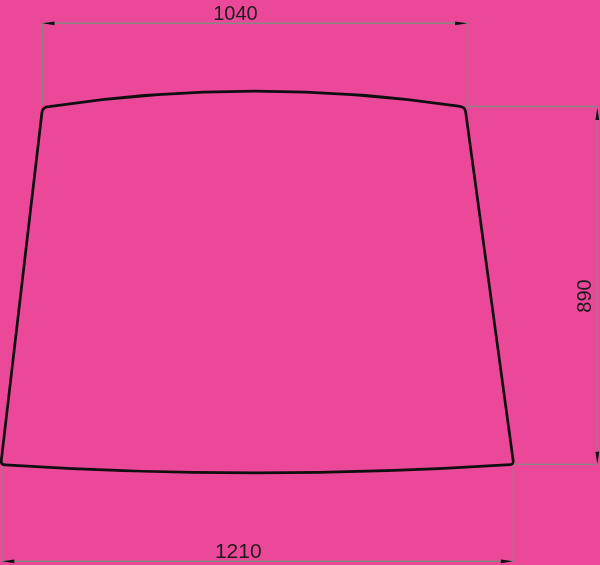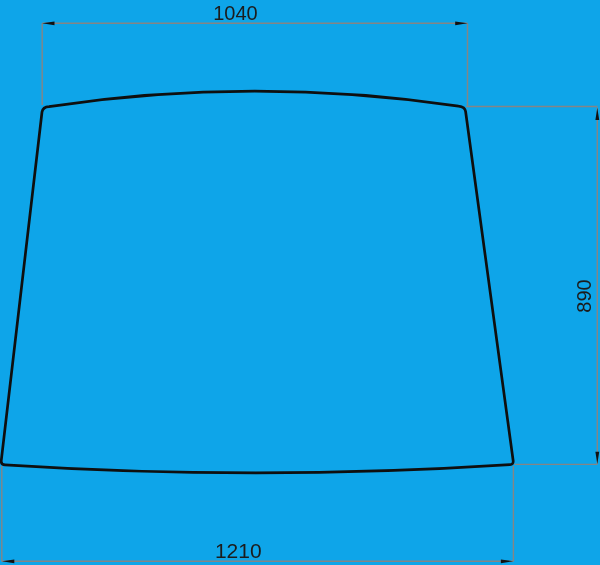--- a/index.html
+++ b/index.html
@@ -1,16 +1,16 @@
 <!DOCTYPE html>
 <html><head>
 <meta charset="utf-8">
 <style>
   html,body{margin:0;padding:0;background:#ffffff;}
-  .wrap{width:600px;height:565px;position:relative;background:#0ea5e9;overflow:hidden;}
+  .wrap{width:600px;height:565px;position:relative;background:#ec4899;overflow:hidden;}
   svg{display:block;}
   text{font-family:"Liberation Sans", sans-serif;fill:#1c1c1c;}
 </style>
 </head>
 <body>
 
 <div class="wrap">
 <svg width="600" height="565" viewBox="0 0 600 565">
 
   <path d="M 1.2,461 L 42,112

